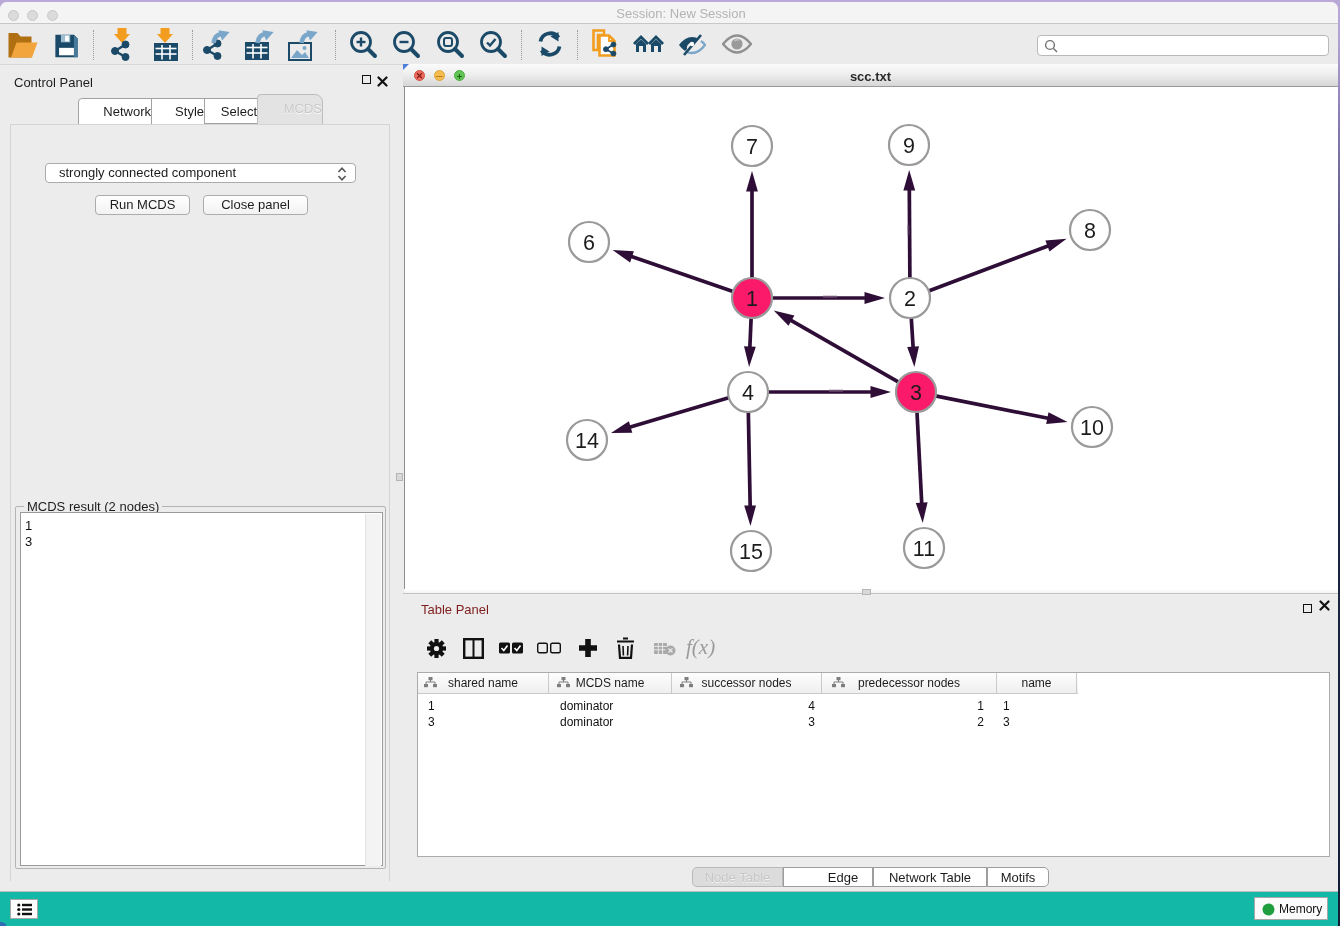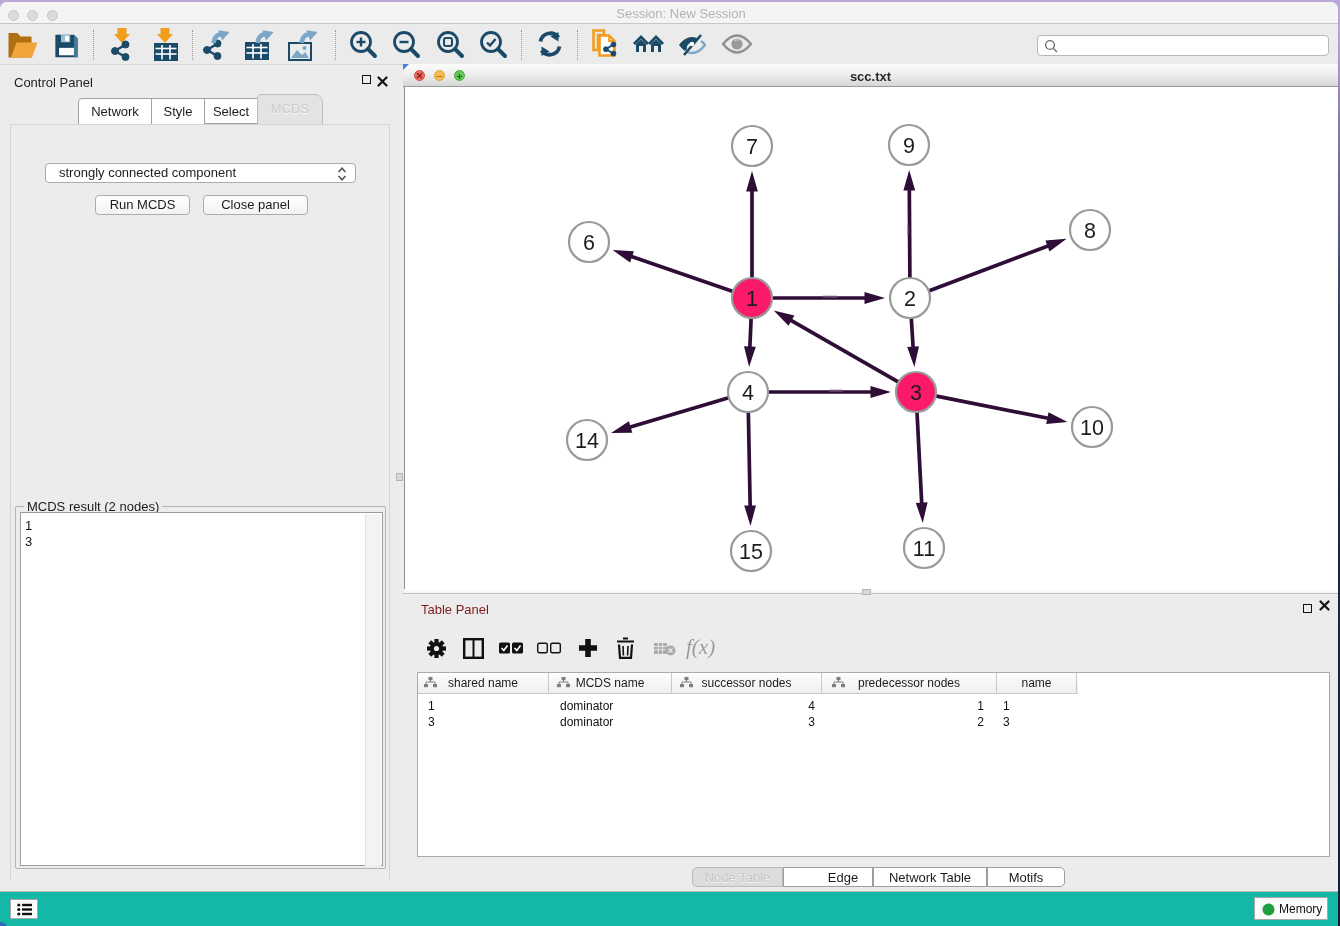--- a/index.html
+++ b/index.html
@@ -27,21 +27,21 @@
 .tsep { position:absolute; top:5px; height:30px; width:0;
   border-left:1px dotted #9a9a9a; }
 .ticon { position:absolute; top:4px; }
 #searchbox { position:absolute; left:1037px; top:10px; width:292px; height:21px;
   background:#fff; border:1px solid #b9b9b9; border-radius:4px; }
 
 #cp-head { position:absolute; left:0; top:64px; width:392px; height:30px; }
 #cp-title { position:absolute; left:14px; top:9px; font-size:13px; color:#1c1c1c; }
 .float-ic { position:absolute; width:9px; height:9px; border:1.5px solid #111; }
 .tab { position:absolute; top:0; height:24px; background:#fff; border:1px solid #a2a2a2;
-  font-size:13px; color:#1c1c1c; text-align:center; line-height:22px; }
+  font-size:13px; color:#1c1c1c; text-align:right; line-height:22px; }
 #cp-content { position:absolute; left:10px; top:122px; width:380px; height:757px;
   background:#ececec; border:1px solid #d4d4d4; border-bottom:none; }
 #opt-label { position:absolute; left:0; top:15px; width:100%; text-align:center;
   font-size:13px; color:#1c1c1c; }
 #dropdown { position:absolute; left:34px; top:38px; width:311px; height:20px;
   background:#fff; border:1px solid #ababab; border-radius:4px;
   font-size:13px; color:#1c1c1c; line-height:18px; padding-left:13px; }
 .btn { position:absolute; height:20px; background:linear-gradient(#ffffff,#f2f2f2);
   border:1px solid #acacac; border-radius:4px; font-size:13px; color:#1c1c1c;
   text-align:center; line-height:18px; }
@@ -464,21 +464,21 @@
       <div class="td" style="left:585px; top:25px;">1</div>
       <div class="td" style="left:10px; top:41px;">3</div>
       <div class="td" style="left:142px; top:41px;">dominator</div>
       <div class="td" style="left:254px; top:41px; width:143px; text-align:right;">3</div>
       <div class="td" style="left:404px; top:41px; width:162px; text-align:right;">2</div>
       <div class="td" style="left:585px; top:41px;">3</div>
     </div>
     <div class="btab" style="left:289px; top:272.5px; width:91px; background:#dcdcdc; border-color:#b9b9b9; border-radius:5px 0 0 5px; color:#c6c6c6; text-shadow:0 1px 0 #f3f3f3;">Node Table</div>
     <div class="btab" style="left:380px; top:272.5px; width:90px;padding-left:30px;">Edge Table</div>
     <div class="btab" style="left:470px; top:272.5px; width:114px;">Network Table</div>
-    <div class="btab" style="left:584px; top:272.5px; width:78px; border-radius:0 5px 5px 0;">Motifs</div>
+    <div class="btab" style="left:584px; top:272.5px; width:62px; border-radius:0 5px 5px 0;">Motifs</div>
   </div>
 
   <div class="abs" style="left:396px; top:471px; width:7px; height:8px; background:#d8d8d8; border:1px solid #b5b5b5;"></div>
 <div class="abs" style="left:862px; top:587px; width:9px; height:6px; background:#d8d8d8; border:1px solid #b5b5b5;"></div>
 <div id="statusbar">
     <div id="sb-listbtn">
         <svg class="abs" style="left:6px; top:3px;" width="15" height="13" viewBox="0 0 15 13">
 <g fill="#111">
             <circle cx="1.8" cy="2" r="1.6"></circle>
             <circle cx="1.8" cy="6.5" r="1.6"></circle>

